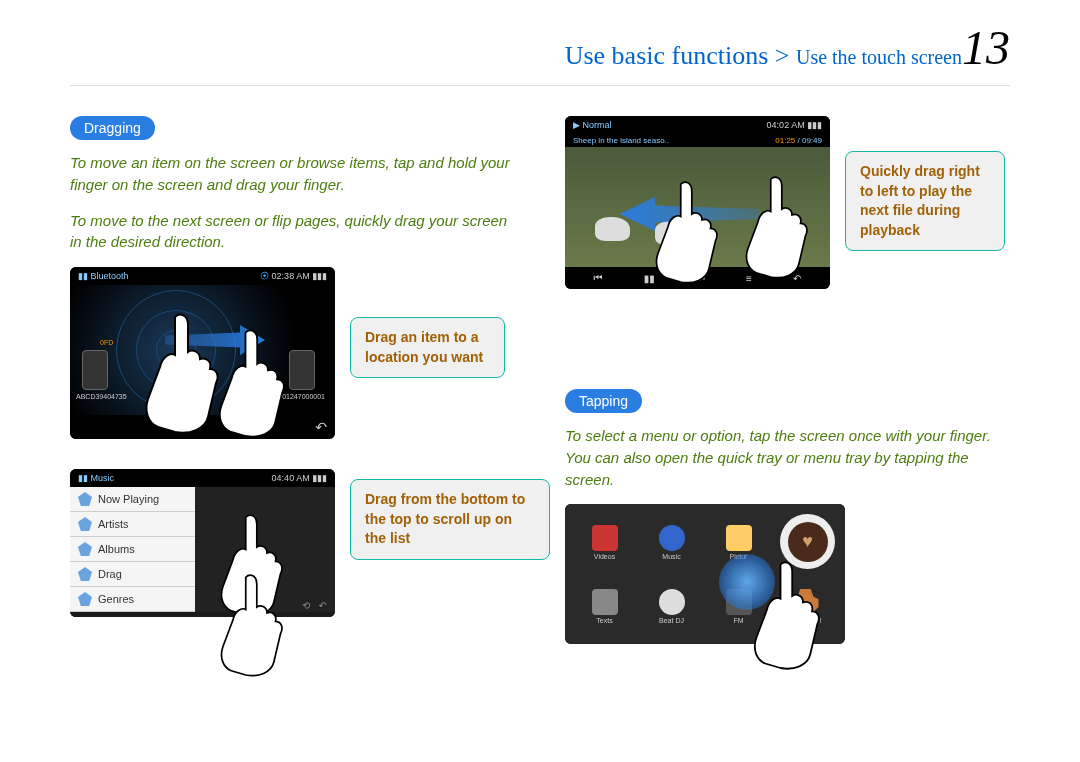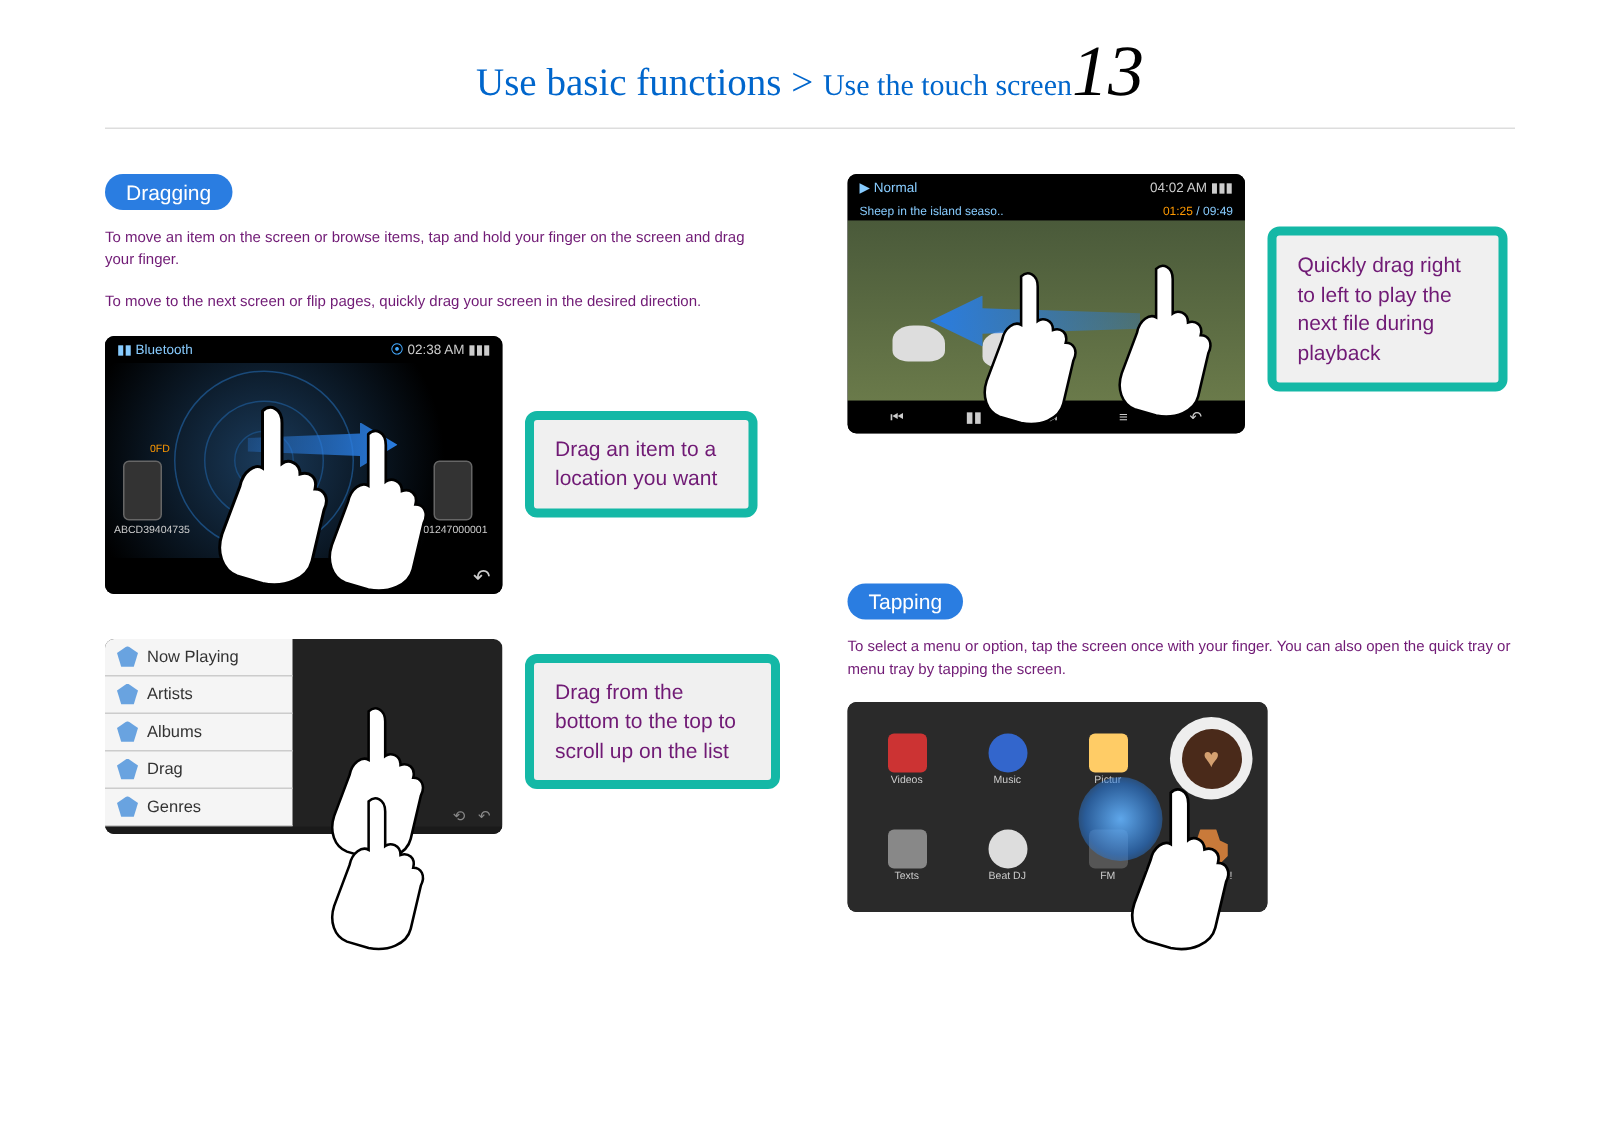--- a/index.html
+++ b/index.html
@@ -7,21 +7,21 @@
     width: 1080px;
     height: 762px;
     background: #fff;
     font-family: Arial, Helvetica, sans-serif;
     position: relative;
     overflow: hidden;
   }
   .header {
     padding: 20px 70px 10px 70px;
     display: flex;
-    justify-content: center;
+    justify-content: flex-end;
     align-items: baseline;
   }
   .breadcrumb {
     font-family: Georgia, 'Times New Roman', serif;
     color: #0066cc;
     font-size: 26px;
   }
   .breadcrumb .sub {
     font-size: 20px;
   }
@@ -49,24 +49,25 @@
   .section-label {
     display: inline-block;
     background: #2a7de1;
     color: #fff;
     padding: 4px 14px;
     border-radius: 12px;
     font-size: 14px;
     margin-bottom: 12px;
   }
   .body-text {
-    font-size: 10px;
+    font-size: 15px;
     line-height: 1.45;
-    color: #701a75;
+    color: #4d7c0f;
     margin-bottom: 14px;
+    font-style: italic;
   }
   .figure-wrap {
     position: relative;
     margin-bottom: 30px;
   }
   .screenshot {
     width: 265px;
     background: #111;
     border-radius: 6px;
     overflow: hidden;
@@ -125,26 +126,27 @@
     background: #000;
   }
   .return-icon {
     color: #ccc;
     font-size: 14px;
   }
   
   .callout {
     position: absolute;
     background: #f0f0f0;
-    border: 6px solid #14b8a6;
+    border: 1px solid #14b8a6;
     border-radius: 8px;
     padding: 10px 14px;
     font-size: 14px;
-    color: #701a75;
+    color: #a16207;
     line-height: 1.4;
+    font-weight: bold;
   }
   
   .music-body {
     height: 130px;
     background: #222;
     display: flex;
     flex-direction: column;
   }
   .music-list {
     width: 125px;
@@ -344,20 +346,24 @@
         <svg viewBox="0 0 100 130">
             <path class="hand-path" d="M45,10 C50,5 58,8 58,18 L58,45 C62,42 70,44 70,52 C76,50 82,54 80,62 C86,62 90,68 86,76 L78,110 C75,122 60,128 45,125 L28,120 C18,116 14,104 18,92 L30,60 C32,50 40,45 45,48 Z"></path>
           </svg>
       </div>
       <div class="callout" style="left:280px; top:50px; width:155px">Drag an item to a location you want</div>
     </div>
 
     
     <div class="figure-wrap">
       <div class="screenshot">
+        <div class="status-bar">
+          <span>▮▮ <span>Music</span></span>
+          <span class="right"><span>04:40 AM</span> ▮▮▮</span>
+        </div>
         <div class="music-body">
           <div class="music-list">
             <div class="music-item">
                 <span class="micon"></span>
                 <span>Now Playing</span>
               </div>
             <div class="music-item">
                 <span class="micon"></span>
                 <span>Artists</span>
               </div>
@@ -383,21 +389,21 @@
       <div class="hand" style="left:130px; top:30px; transform:scale(0.85)">
         <svg viewBox="0 0 100 130">
             <path class="hand-path" d="M45,10 C50,5 58,8 58,18 L58,45 C62,42 70,44 70,52 C76,50 82,54 80,62 C86,62 90,68 86,76 L78,110 C75,122 60,128 45,125 L28,120 C18,116 14,104 18,92 L30,60 C32,50 40,45 45,48 Z"></path>
           </svg>
       </div>
       <div class="hand" style="left:130px; top:90px; transform:scale(0.85)">
         <svg viewBox="0 0 100 130">
             <path class="hand-path" d="M45,10 C50,5 58,8 58,18 L58,45 C62,42 70,44 70,52 C76,50 82,54 80,62 C86,62 90,68 86,76 L78,110 C75,122 60,128 45,125 L28,120 C18,116 14,104 18,92 L30,60 C32,50 40,45 45,48 Z"></path>
           </svg>
       </div>
-      <div class="callout" style="left:280px; top:10px; width:170px">Drag from the bottom to the top to scroll up on the list</div>
+      <div class="callout" style="left:280px; top:10px; width:200px">Drag from the bottom to the top to scroll up on the list</div>
     </div>
   </div>
 
   <div class="column">
 
     
     <div class="figure-wrap" style="margin-top:0">
       <div class="screenshot">
         <div class="status-bar">
           <span>▶ <span>Normal</span></span>

